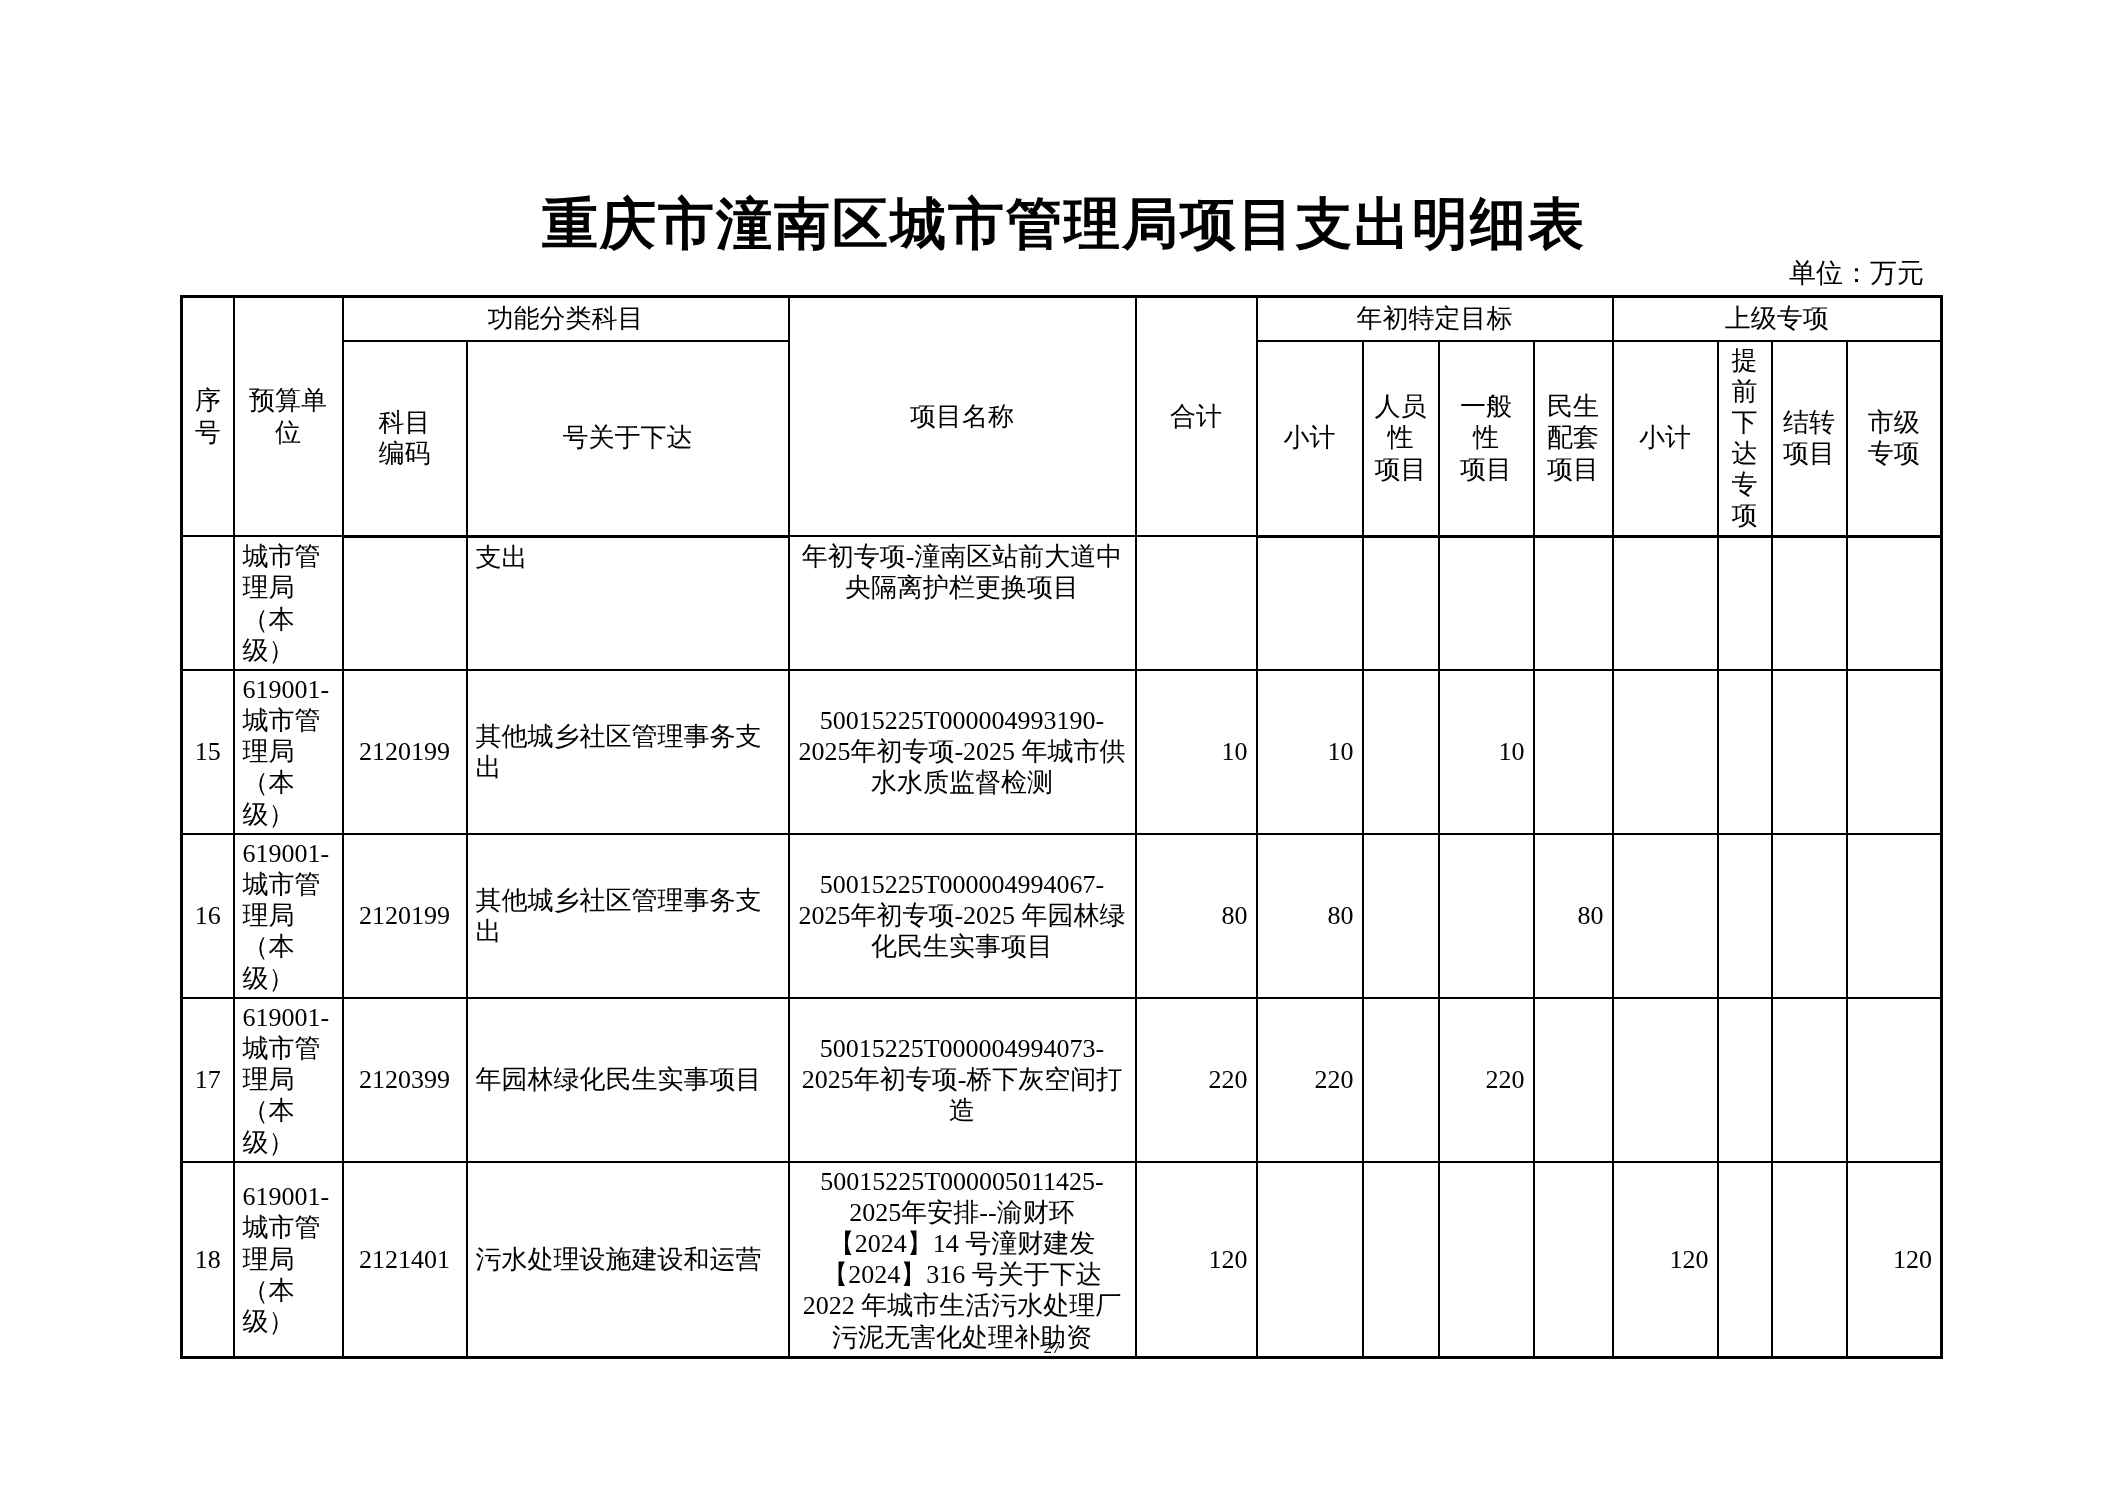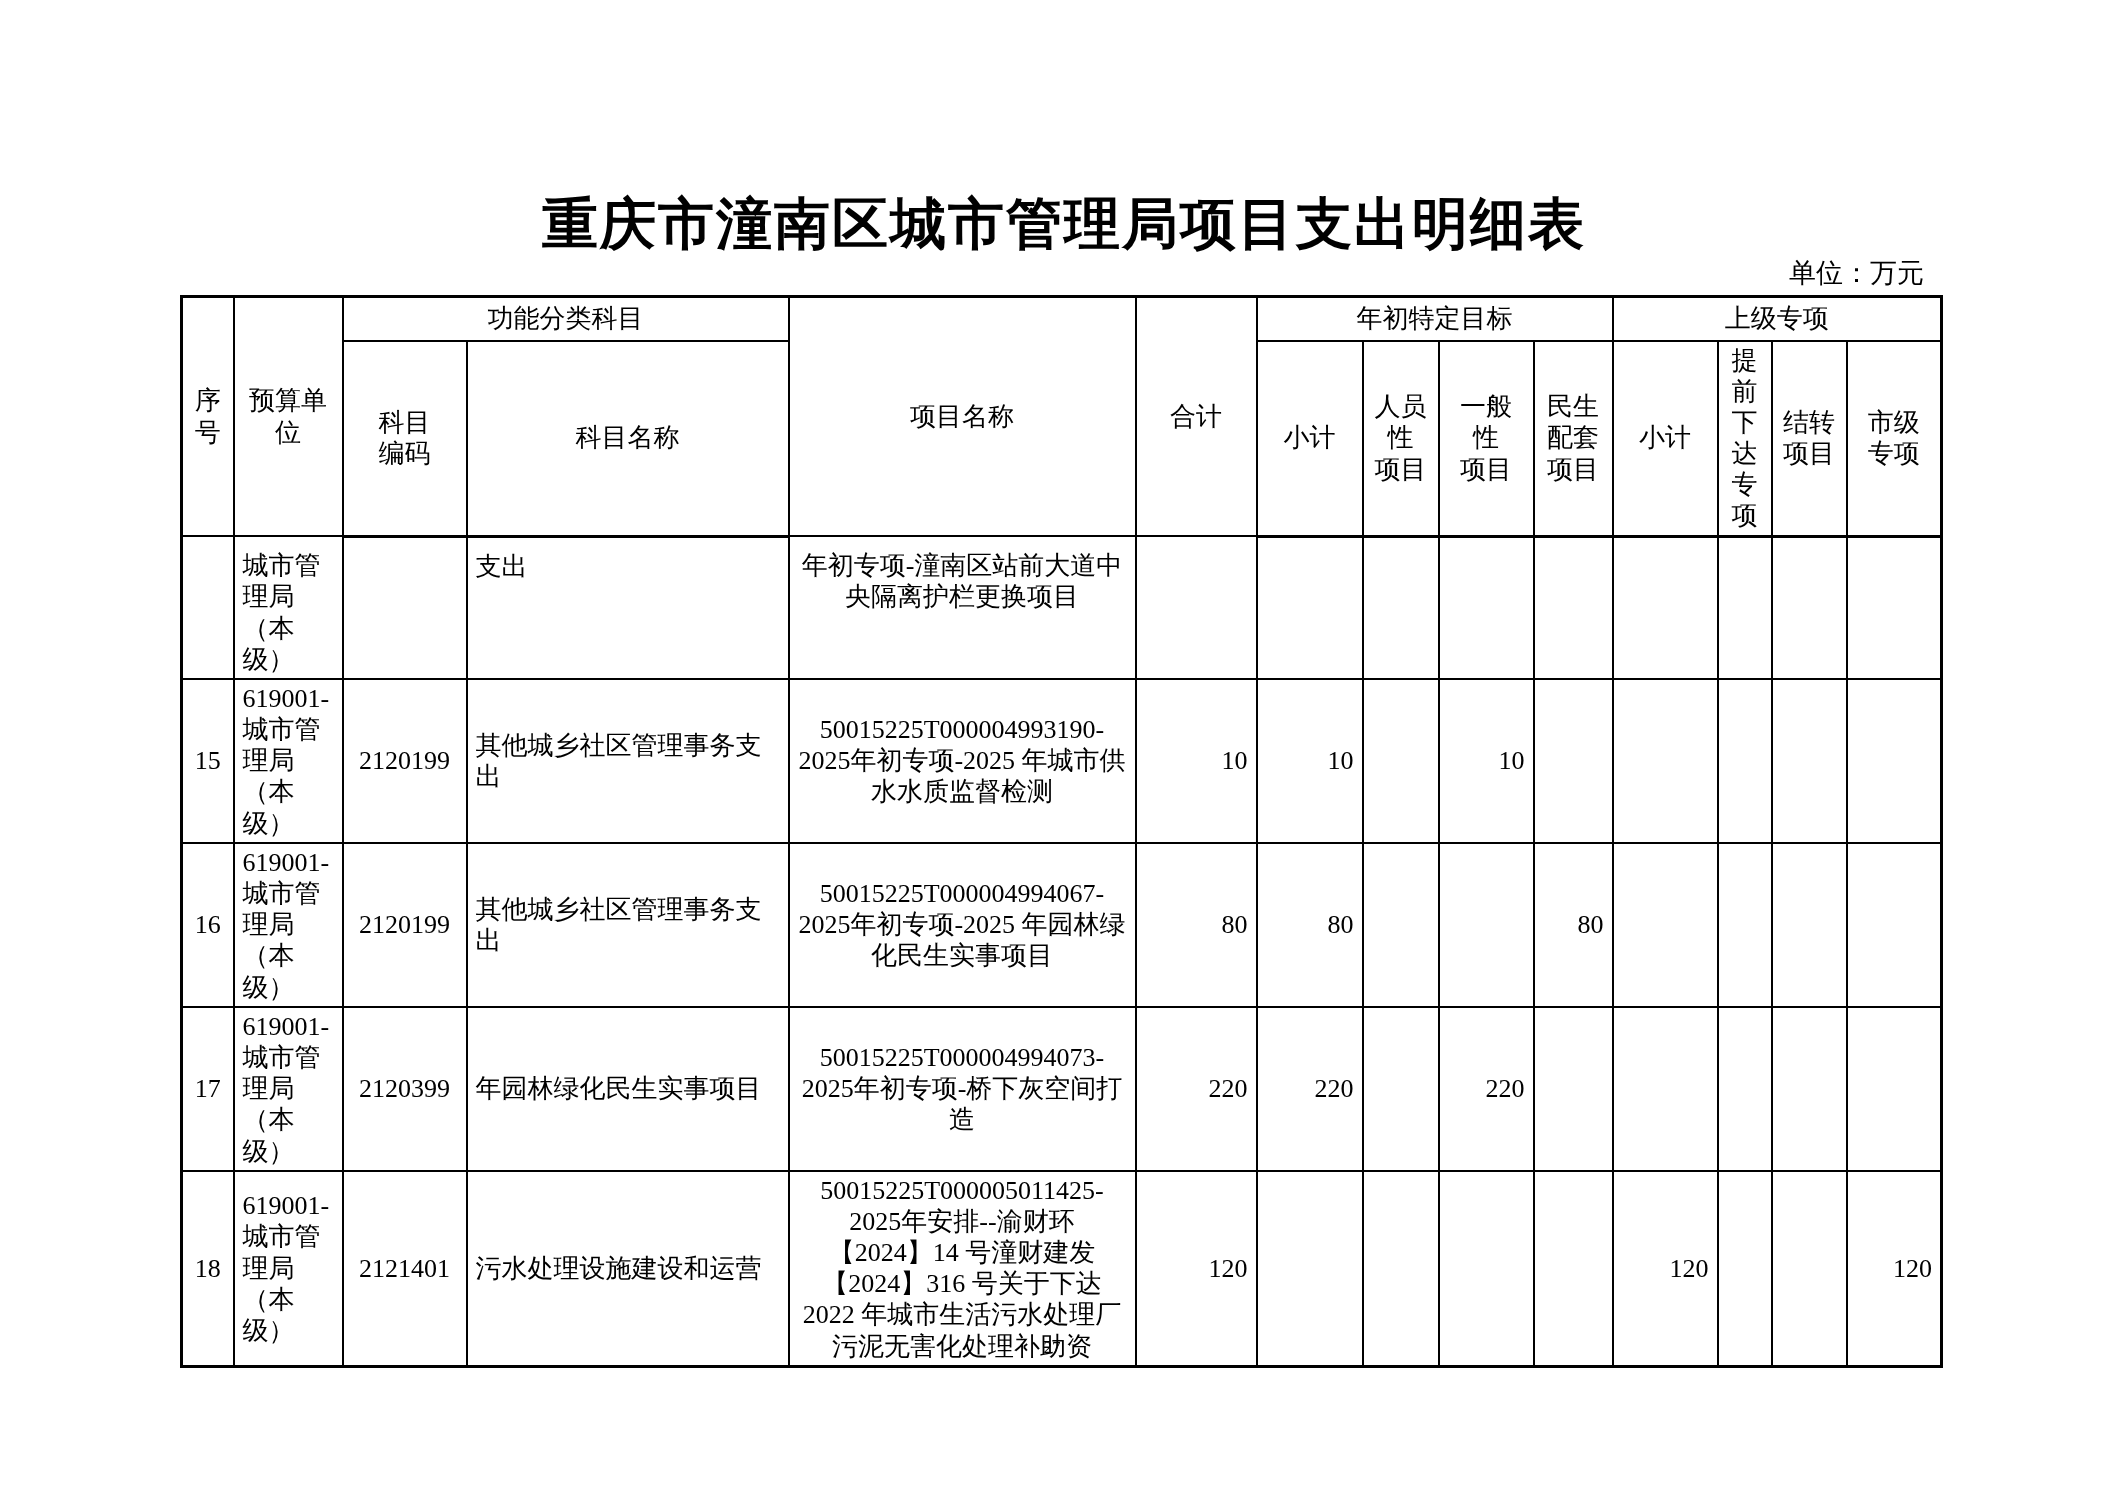--- a/index.html
+++ b/index.html
@@ -47,21 +47,21 @@
   thead th{
     text-align:center;
     white-space:pre-line;
     padding:2px 2px;
   }
   thead tr.band2 th{border-bottom:3px solid #000;}
   td.c-center{text-align:center;}
   td.c-left{text-align:left;}
   td.c-proj{text-align:center;padding:3px 5px;}
   td.c-num{text-align:right;padding-right:13px;}
-  tr.row-top td{vertical-align:top;padding-top:13px;}
+  tr.row-top td{vertical-align:top;padding-top:4px;}
   .page-number{
     position:absolute;
     left:0;top:1338px;width:2104px;
     text-align:center;
     font-size:17px;
   }
 </style>
 </head>
 <body>
 
@@ -96,21 +96,21 @@
 位</th>
         <th colspan="2">功能分类科目</th>
         <th rowspan="2">项目名称</th>
         <th rowspan="2">合计</th>
         <th colspan="4">年初特定目标</th>
         <th colspan="4">上级专项</th>
       </tr>
       <tr class="band2" style="height:188px">
         <th>科目
 编码</th>
-        <th>科目名称</th>
+        <th>号关于下达</th>
         <th>小计</th>
         <th>人员
 性
 项目</th>
         <th>一般
 性
 项目</th>
         <th>民生
 配套
 项目</th>

